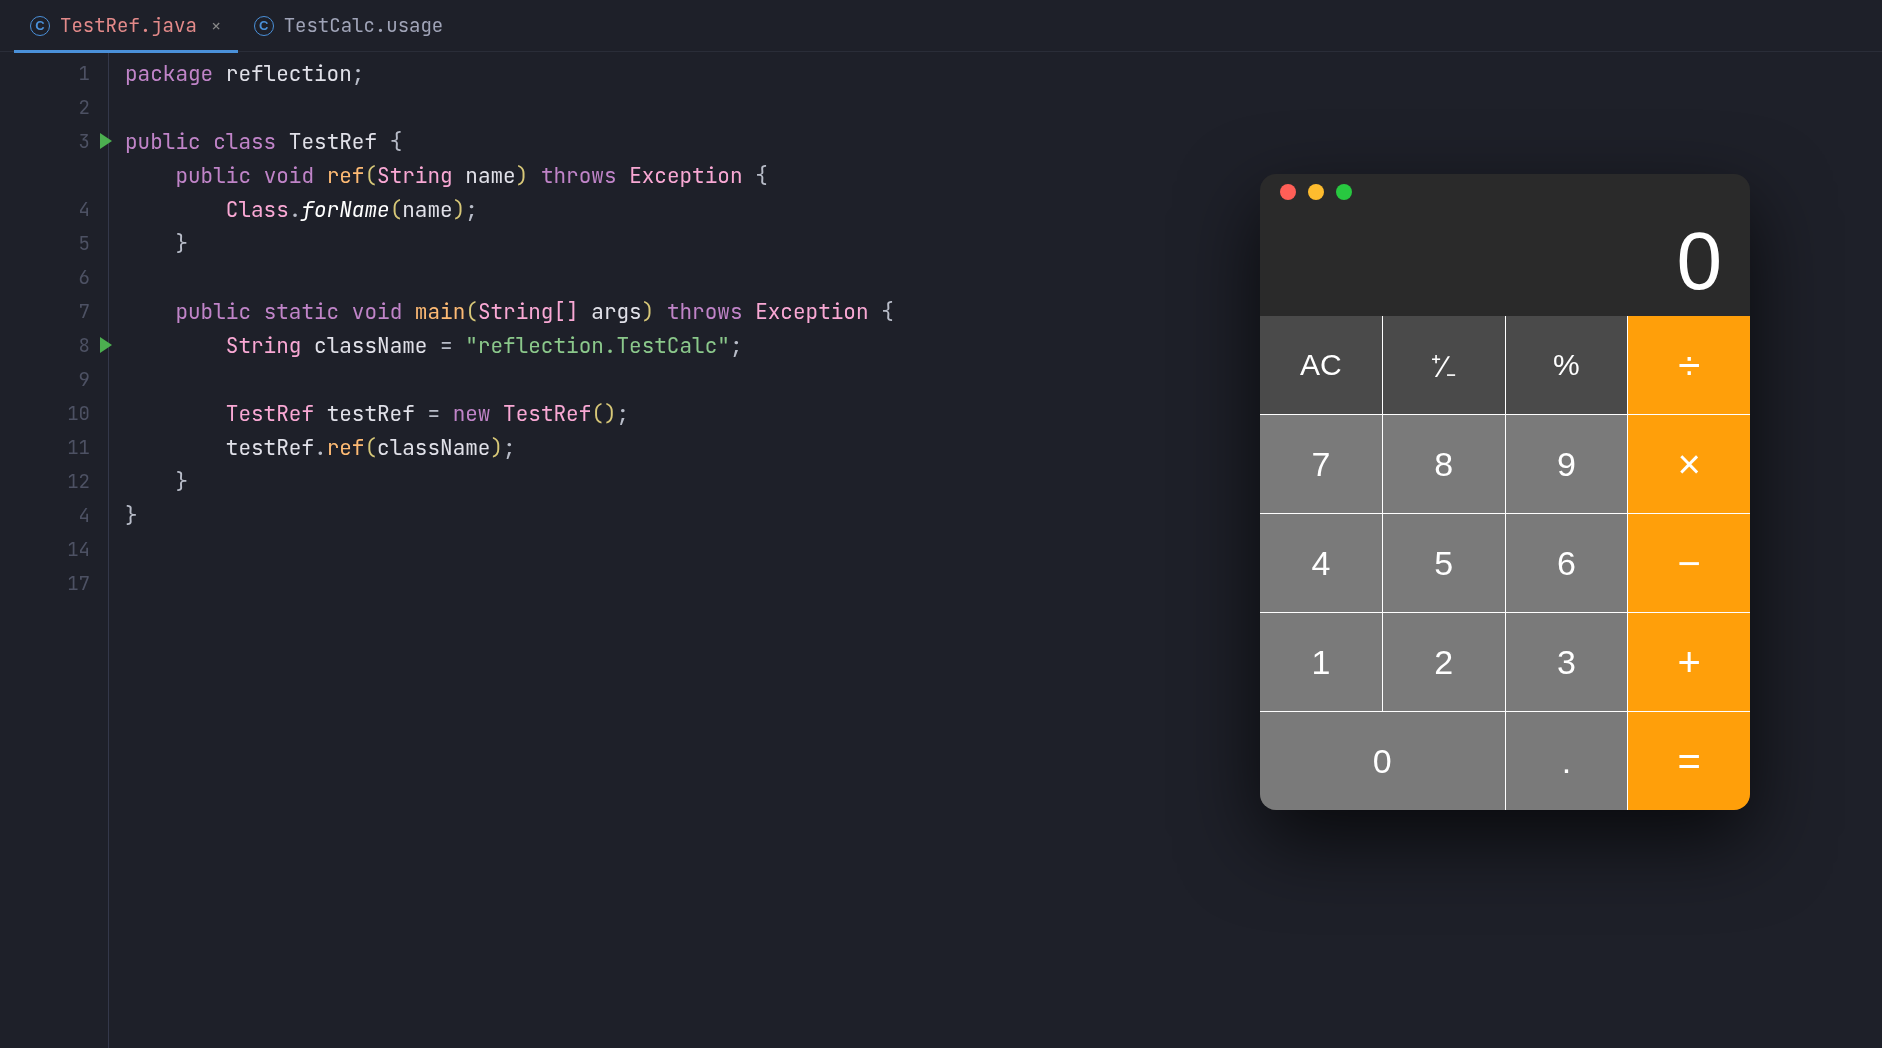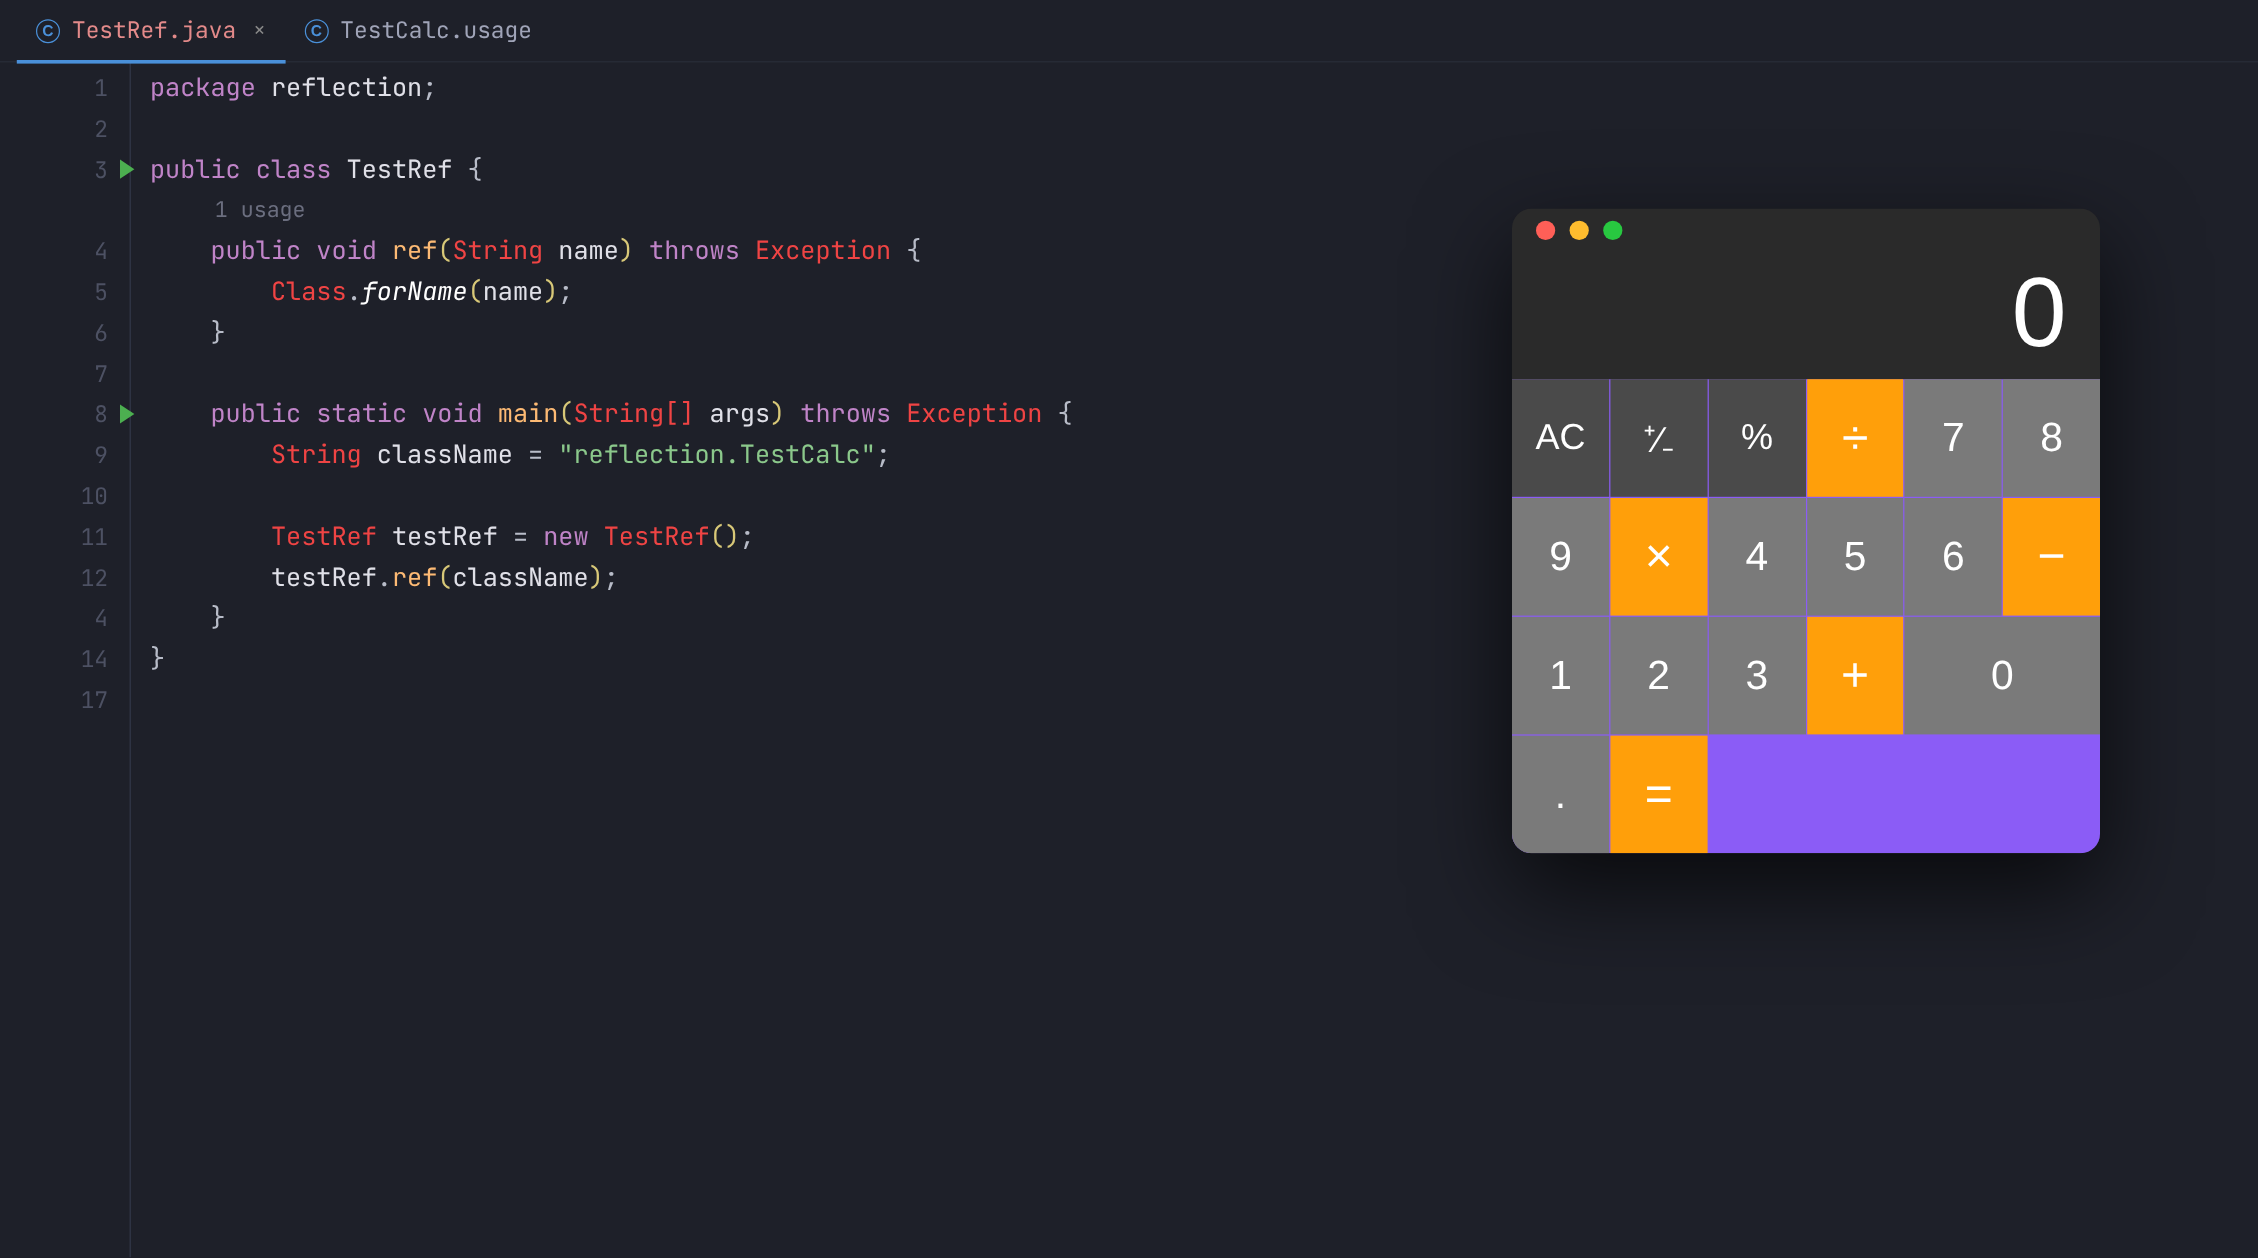--- a/index.html
+++ b/index.html
@@ -107,21 +107,21 @@
   height: 34px;
   display: flex;
   align-items: center;
   padding-left: 54px;
   color: #6b6e7f;
   font-size: 18px;
 }
 
 
 .kw { color: #c084c8; }
-.type { color: #ef4444; }
+.type { color: #f9a8d4; }
 .name { color: #e0e0e8; }
 .method { color: #fdba74; }
 .method2 { color: #ffffff; }
 .punct { color: #b8bcc8; }
 .paren { color: #d8c878; }
 .string { color: #8bc88b; }
 .op { color: #b8bcc8; }
 .classname { color: #e0e0e8; }
 
 
@@ -152,24 +152,25 @@
   align-items: flex-end;
   justify-content: flex-end;
   padding: 0 28px 8px 0;
   color: #ffffff;
   font-size: 82px;
   font-weight: 200;
   font-family: -apple-system, 'Helvetica Neue', sans-serif;
 }
 .calc-grid {
   display: grid;
-  grid-template-columns: repeat(6, 1fr);
+  grid-template-columns: repeat(4, 1fr);
   grid-auto-rows: 98px;
   gap: 1px;
-  background: #8b5cf6;
+  background: #ffffff;
+  border-radius: 27px;
 }
 .calc-btn {
   display: flex;
   align-items: center;
   justify-content: center;
   font-size: 34px;
   font-family: -apple-system, 'Helvetica Neue', sans-serif;
   color: #ffffff;
   cursor: pointer;
   border: none;
@@ -243,23 +244,20 @@
       </div>
     <div class="gutter-line">
         <span>17</span>
       </div>
   </div>
 
   <div class="code-area">
     <div class="code-line"><span class="kw">package</span><span class="name"> reflection</span><span class="punct">;</span></div>
     <div class="code-line"></div>
     <div class="code-line"><span class="kw">public</span><span> </span><span class="kw">class</span><span> </span><span class="classname">TestRef</span><span> </span><span class="punct">{</span></div>
-    <div class="hint-line">
-        <span>1 usage</span>
-      </div>
     <div class="code-line"><span>    </span><span class="kw">public</span><span> </span><span class="kw">void</span><span> </span><span class="method">ref</span><span class="paren">(</span><span class="type">String</span><span> </span><span class="name">name</span><span class="paren">)</span><span> </span><span class="kw">throws</span><span> </span><span class="type">Exception</span><span> </span><span class="punct">{</span></div>
     <div class="code-line"><span>        </span><span class="type">Class</span><span class="punct">.</span><span class="method2" style="font-style:italic">forName</span><span class="paren">(</span><span class="name">name</span><span class="paren">)</span><span class="punct">;</span></div>
     <div class="code-line"><span>    </span><span class="punct">}</span></div>
     <div class="code-line"></div>
     <div class="code-line"><span>    </span><span class="kw">public</span><span> </span><span class="kw">static</span><span> </span><span class="kw">void</span><span> </span><span class="method">main</span><span class="paren">(</span><span class="type">String[]</span><span> </span><span class="name">args</span><span class="paren">)</span><span> </span><span class="kw">throws</span><span> </span><span class="type">Exception</span><span> </span><span class="punct">{</span></div>
     <div class="code-line"><span>        </span><span class="type">String</span><span> </span><span class="name">className</span><span> </span><span class="op">=</span><span> </span><span class="string">"reflection.TestCalc"</span><span class="punct">;</span></div>
     <div class="code-line"></div>
     <div class="code-line"><span>        </span><span class="type">TestRef</span><span> </span><span class="name">testRef</span><span> </span><span class="op">=</span><span> </span><span class="kw">new</span><span> </span><span class="type">TestRef</span><span class="paren">(</span><span class="paren">)</span><span class="punct">;</span></div>
     <div class="code-line"><span>        </span><span class="name">testRef</span><span class="punct">.</span><span class="method">ref</span><span class="paren">(</span><span class="name">className</span><span class="paren">)</span><span class="punct">;</span></div>
     <div class="code-line"><span>    </span><span class="punct">}</span></div>

